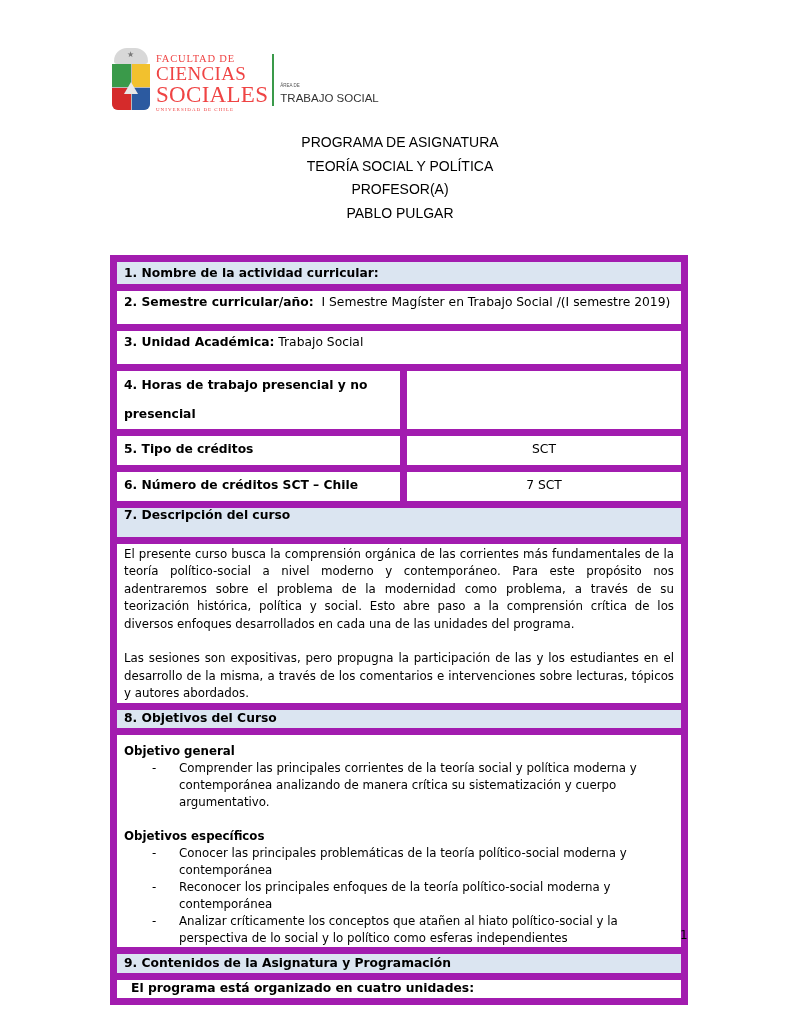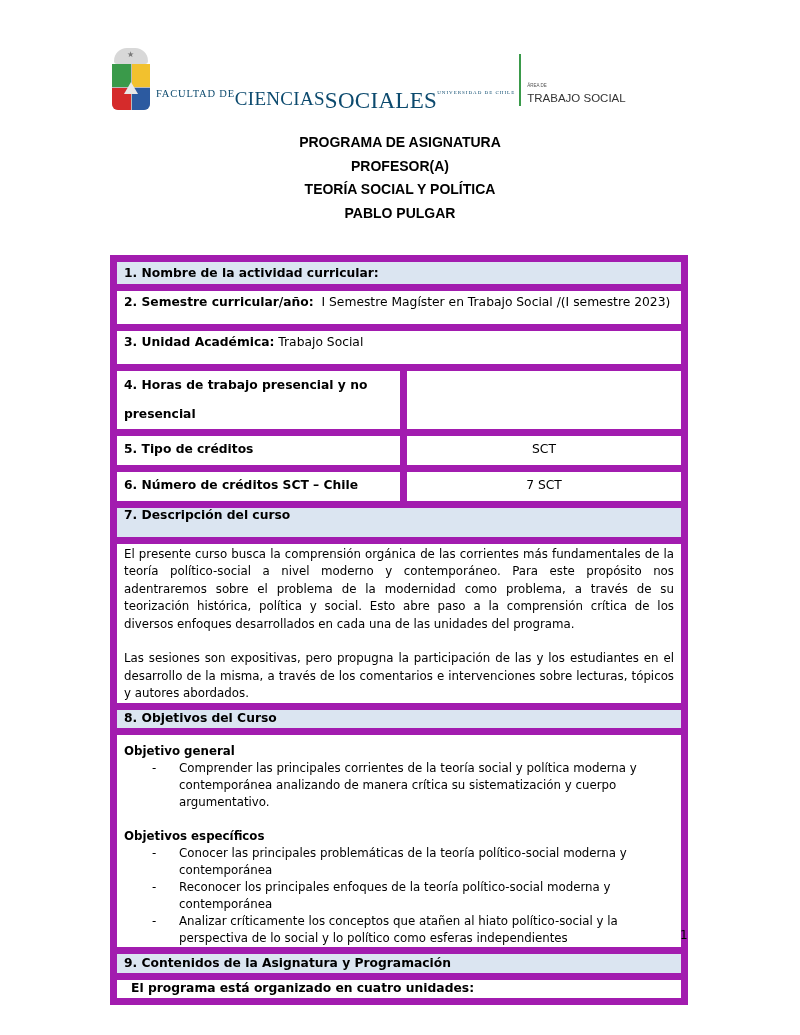--- a/index.html
+++ b/index.html
@@ -9,32 +9,32 @@
   .logo { position: absolute; left: 110px; top: 46px; height: 66px; display: flex; align-items: flex-end; }
   .crest { width: 42px; height: 64px; position: relative; margin-right: 4px; }
   .crest .dome { position: absolute; left: 4px; top: 0; width: 34px; height: 16px; border-radius: 17px 17px 4px 4px; background: #d8d8d8; }
   .crest .dome .star { position: absolute; left: 13px; top: 2px; font-size: 8px; color: #777; }
   .crest .shield { position: absolute; left: 2px; top: 16px; width: 38px; height: 46px; display: grid; grid-template-columns: 1fr 1fr; grid-template-rows: 1fr 1fr; gap: 1px; background: #bbb; border-radius: 0 0 6px 6px; overflow: hidden; }
   .crest .q1 { background: #3a9a4a; }
   .crest .q2 { background: #f2c12e; }
   .crest .q3 { background: #d52b2b; }
   .crest .q4 { background: #2c5aa0; }
   .crest .tri { position: absolute; left: 14px; top: 34px; width: 0; height: 0; border-left: 7px solid transparent; border-right: 7px solid transparent; border-bottom: 12px solid #e8e8e8; }
-  .logo-text { display: flex; flex-direction: row; font-family: "Liberation Serif", serif; color: #0c4a6e; line-height: 1; }
+  .logo-text { display: flex; flex-direction: column; font-family: "Liberation Serif", serif; color: #ef4444; line-height: 1; }
   .logo-text .l1 { font-size: 10.5px; letter-spacing: 0.8px; }
   .logo-text .l2 { font-size: 19px; letter-spacing: 0.3px; }
   .logo-text .l3 { font-size: 23px; letter-spacing: 0.3px; }
   .logo-text .l4 { font-size: 5px; letter-spacing: 1px; margin-top: 1px; }
   .logo-sep { width: 2px; height: 52px; background: #3a9a4a; margin: 0 6px 6px 4px; }
   .logo-area { display: flex; flex-direction: column; margin-bottom: 8px; }
   .logo-area .a1 { font-size: 4.5px; color: #555; }
   .logo-area .a2 { font-size: 11.5px; color: #333; margin-top: 4px; }
 
   
-  .titles { position: absolute; left: 0; top: 131px; width: 800px; text-align: center; font-family: "Liberation Sans", sans-serif; font-weight: bold; font-size: 14px; }
+  .titles { position: absolute; left: 0; top: 131px; width: 800px; text-align: center; font-family: "Liberation Sans", sans-serif; font-weight: normal; font-size: 14px; }
   .titles div { height: 23.5px; line-height: 23.5px; }
 
   
   .doc-table { position: absolute; left: 110px; top: 255px; width: 578px; border-collapse: collapse; font-family: "DejaVu Sans", sans-serif; }
   .doc-table td { border: 7px solid #a21caf; padding: 0 7px; font-size: 12.3px; vertical-align: top; }
   .doc-table .hdr { background: #dbe5f1; }
   .b { font-weight: bold; }
   .r1 td { height: 29px; padding-top: 4px; box-sizing: border-box; }
   .r2 td, .r3 td { height: 29px; padding-top: 4px; }
   .r4 td { height: 58px; }
@@ -81,36 +81,36 @@
   </div>
   <div class="logo-sep"></div>
   <div class="logo-area">
     <span class="a1">ÁREA DE</span>
     <span class="a2">TRABAJO SOCIAL</span>
   </div>
 </div>
 
 <div class="titles">
   <div>PROGRAMA DE ASIGNATURA</div>
+  <div>TEORÍA SOCIAL Y POLÍTICA</div>
   <div>PROFESOR(A)</div>
-  <div>TEORÍA SOCIAL Y POLÍTICA</div>
   <div>PABLO PULGAR</div>
 </div>
 
 <table class="doc-table">
   <colgroup>
       <col style="width:290px">
       <col>
     </colgroup>
   <tbody>
       <tr class="r1 hdr">
     <td colspan="2" class="b">1. Nombre de la actividad curricular:</td>
   </tr>
   <tr class="r2">
-    <td colspan="2"><span class="b">2. Semestre curricular/año:</span>&nbsp; <span>I Semestre Magíster en Trabajo Social /(I semestre 2023)</span></td>
+    <td colspan="2"><span class="b">2. Semestre curricular/año:</span>&nbsp; <span>I Semestre Magíster en Trabajo Social /(I semestre 2019)</span></td>
   </tr>
   <tr class="r3">
     <td colspan="2"><span class="b">3. Unidad Académica:</span> <span>Trabajo Social</span></td>
   </tr>
   <tr class="r4">
     <td class="b l">
           <div>4. Horas de trabajo presencial y no</div>
           <div>presencial</div>
         </td>
     <td></td>

